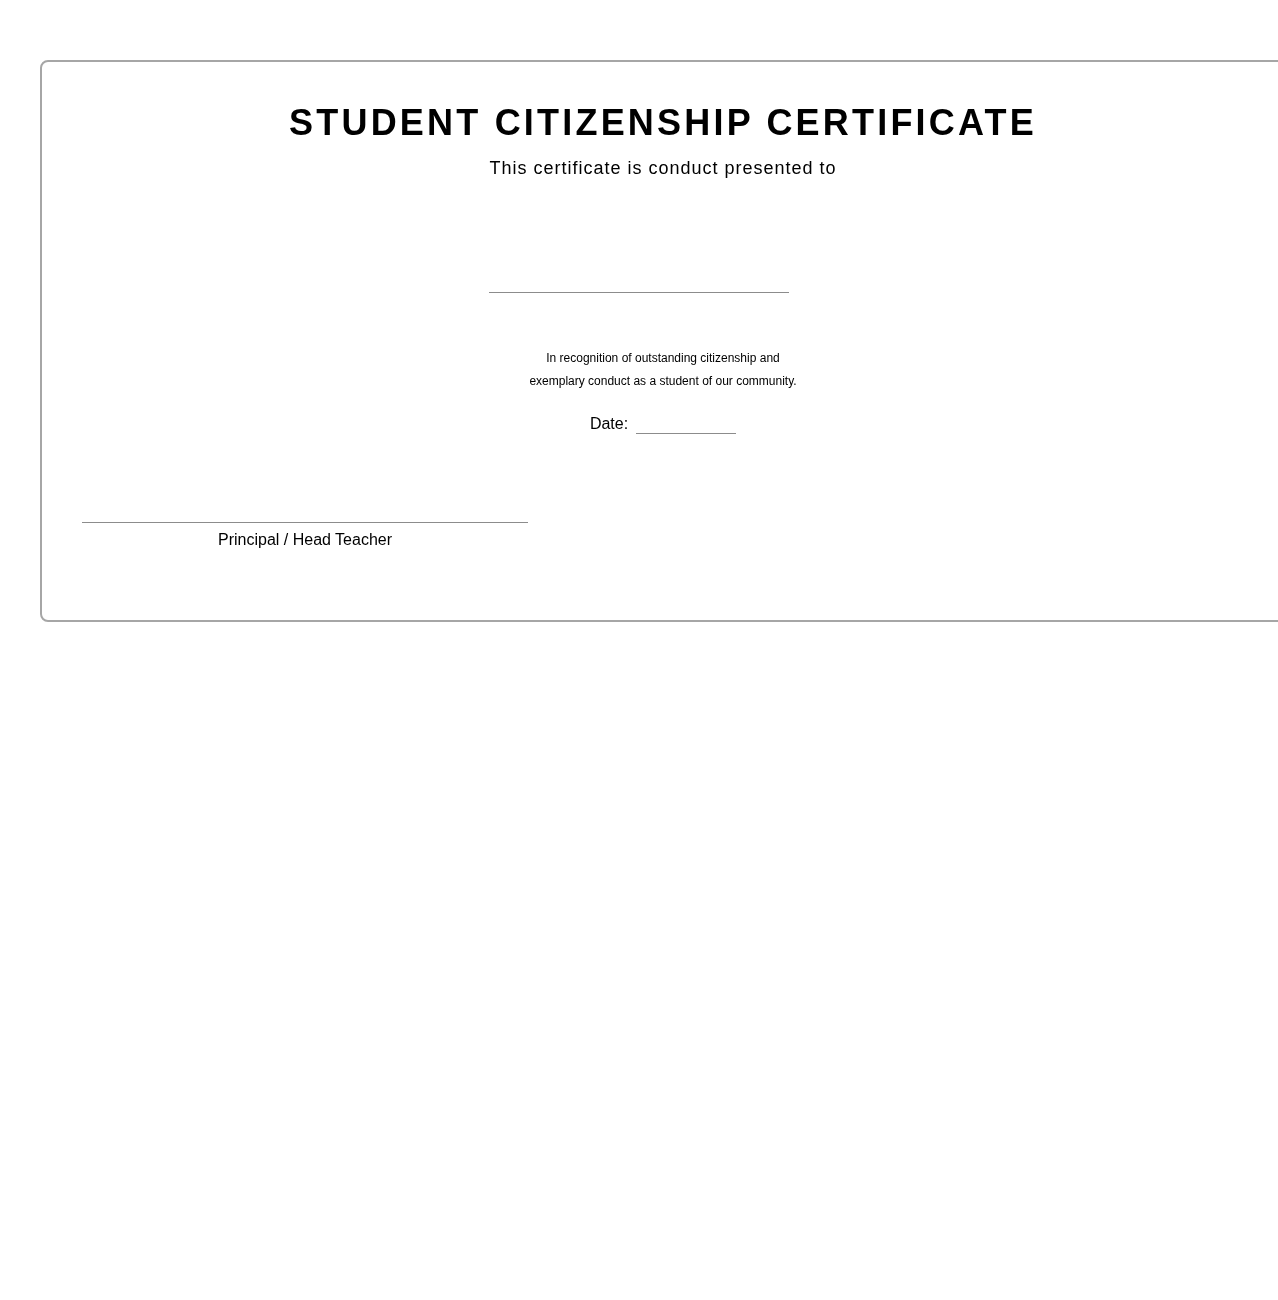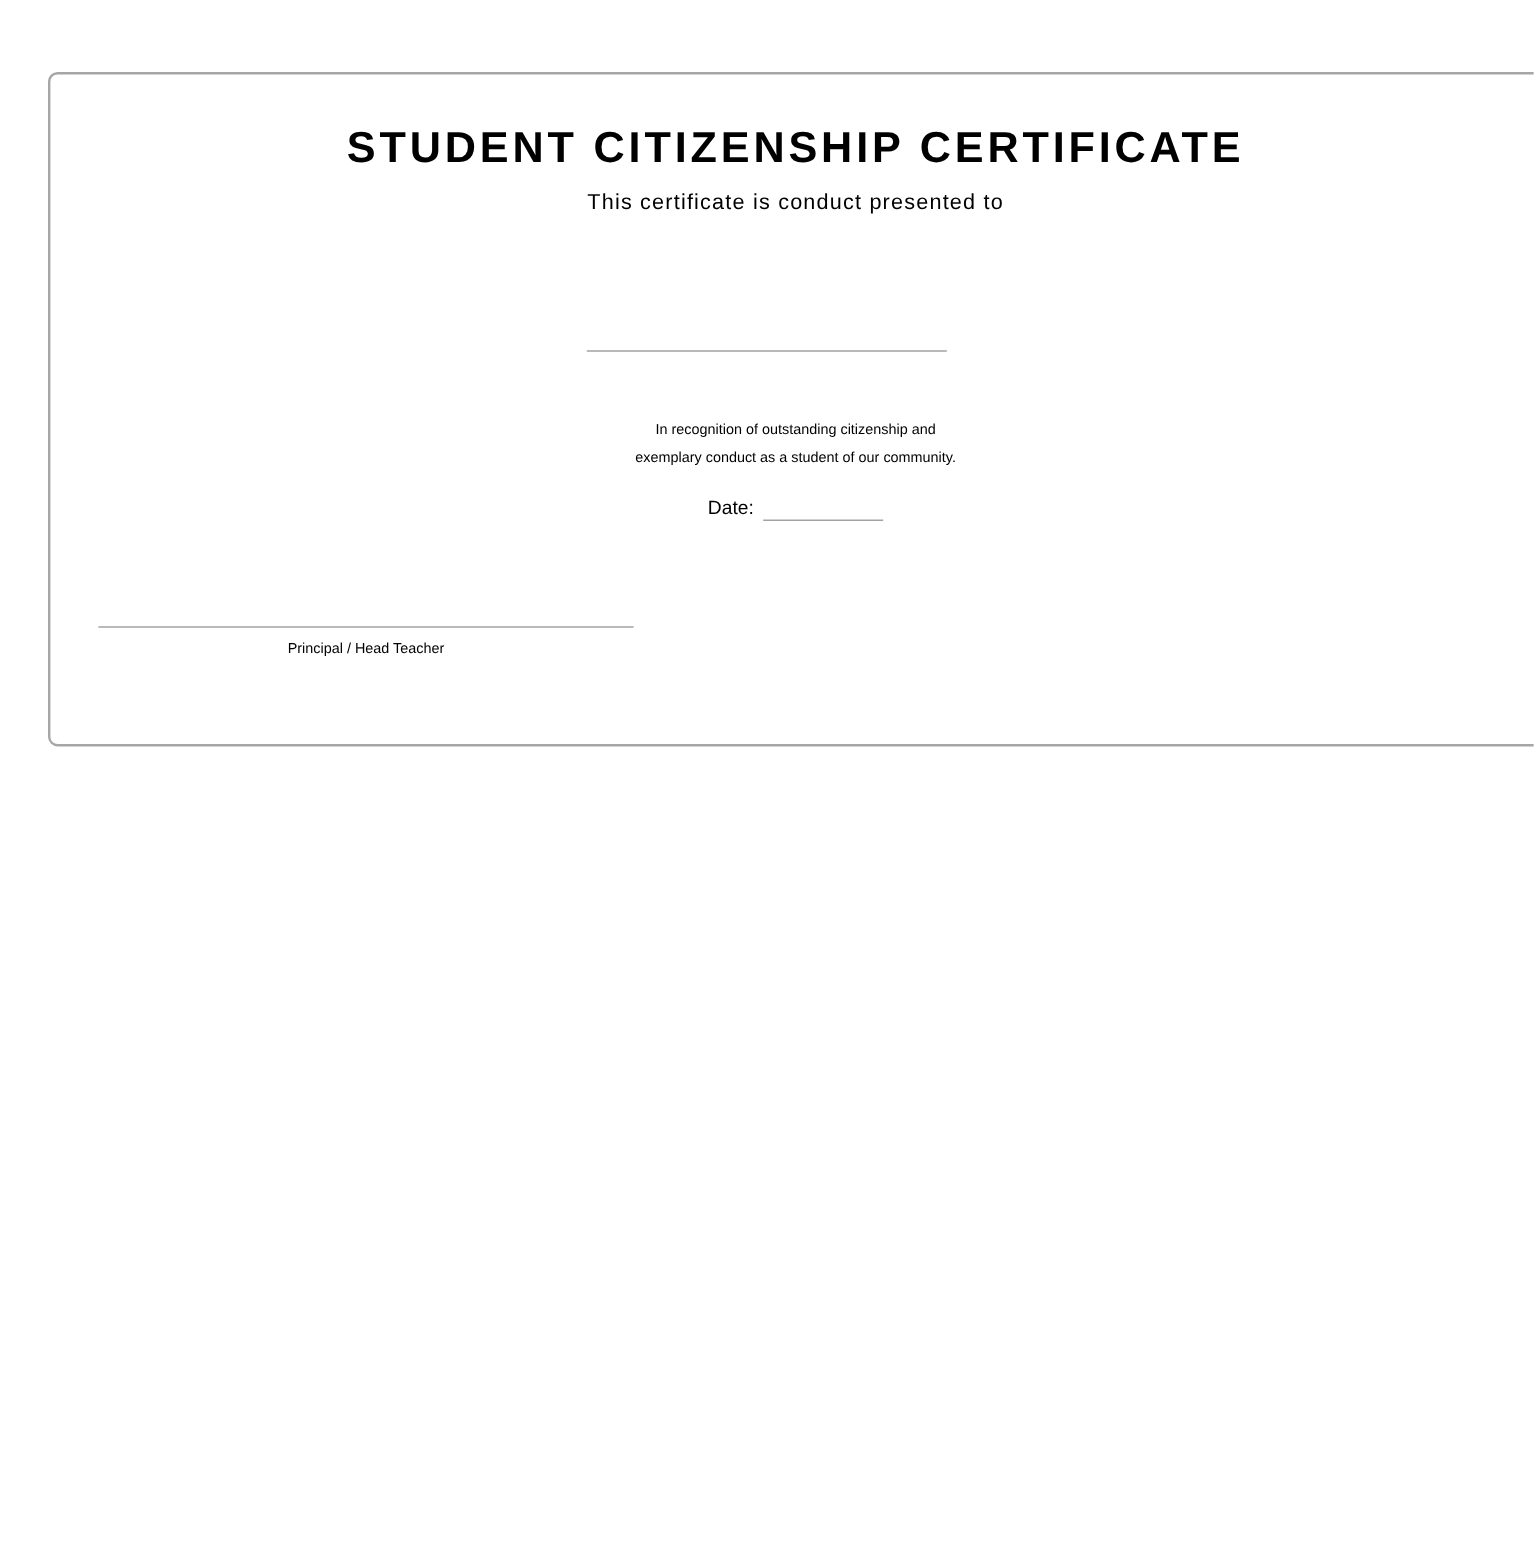--- a/index.html
+++ b/index.html
@@ -37,21 +37,21 @@
       display: inline-block; width: 100px; height: 19px;
       border-bottom: 1px solid #8c8c8c; margin-left: 8px; vertical-align: bottom;
     }
     .sig {
       position: absolute; top: 460px; width: 446px;
       text-align: center;
     }
     .sig-left { left: 40px; }
     .sig-right { left: 708px; }
     .sig-line { border-top: 1px solid #8c8c8c; height: 0; }
-    .sig-label { font-size: 12px; line-height: 20px; margin-top: 7px; }
+    .sig-label { font-size: 16px; line-height: 20px; margin-top: 7px; }
   </style>
 </head>
 <body>
 
 <div class="card">
   <h1 class="title">STUDENT CITIZENSHIP CERTIFICATE</h1>
   <div class="subtitle">This certificate is conduct presented to</div>
 
   <div class="name-line">
     <span></span>

